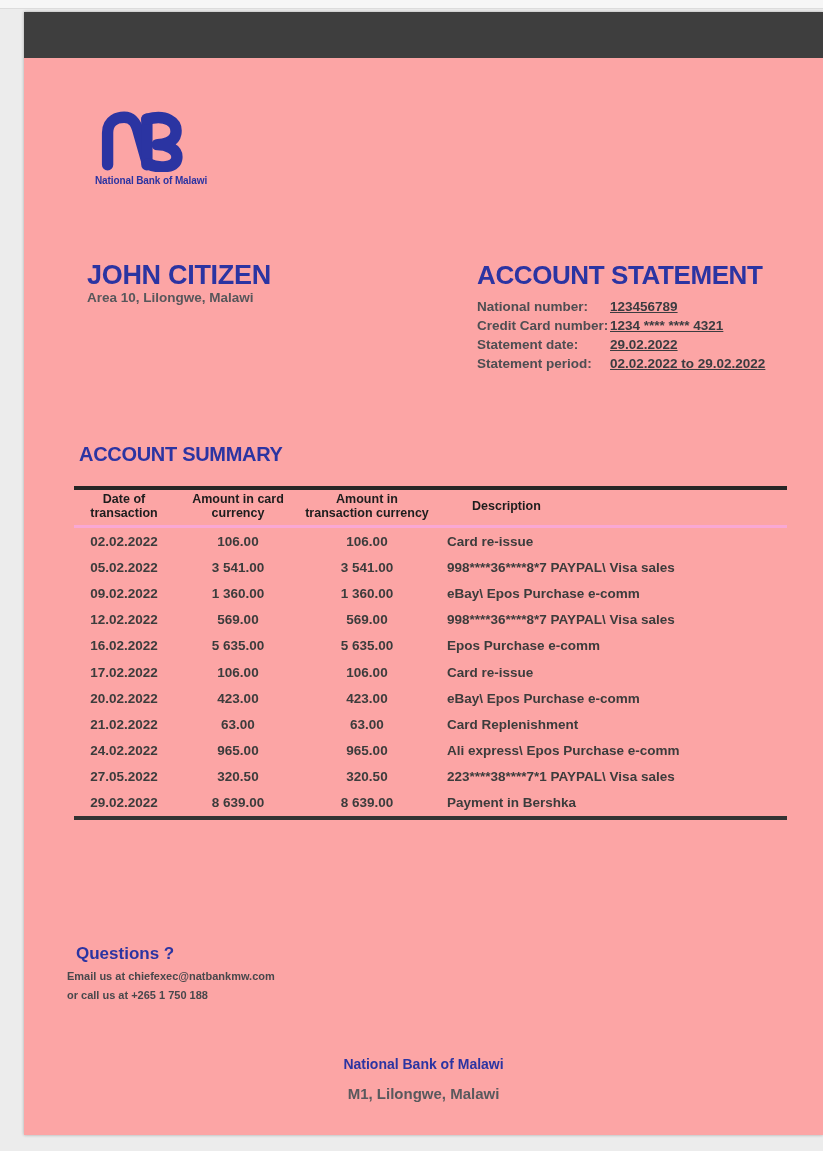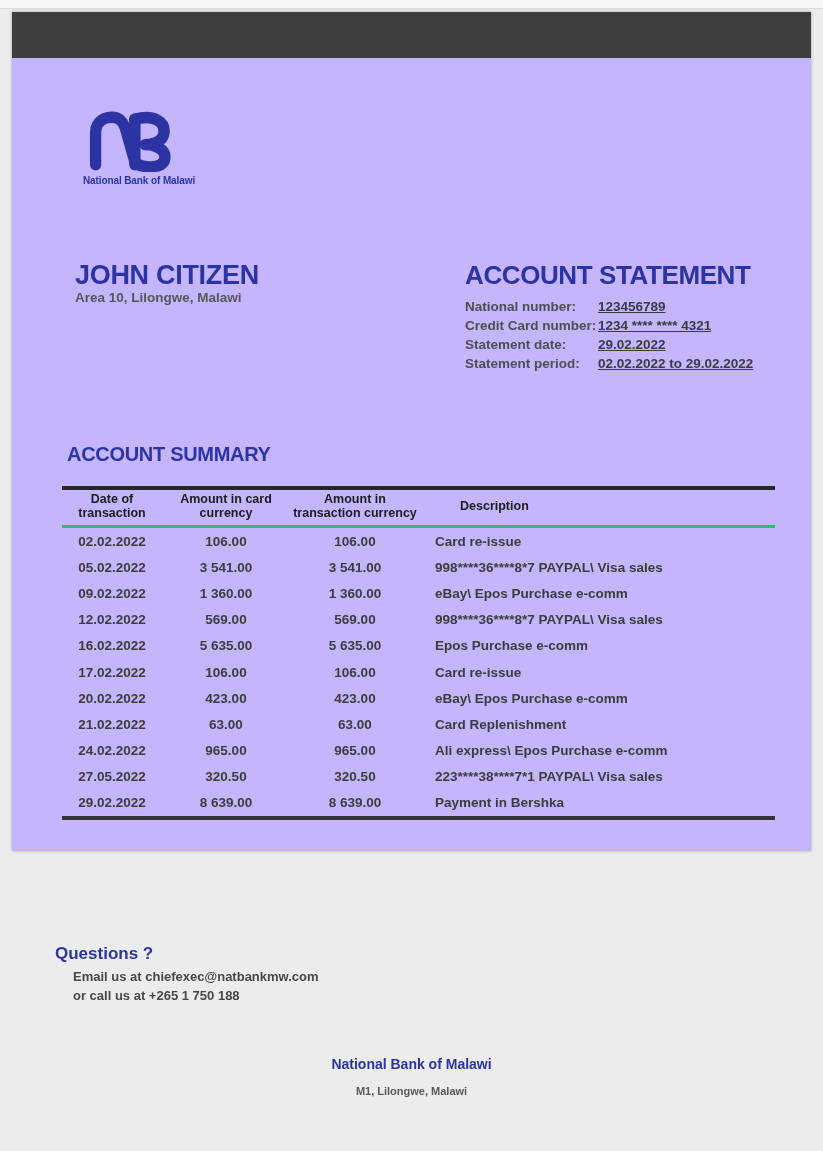--- a/index.html
+++ b/index.html
@@ -5,22 +5,22 @@
   html,body{margin:0;padding:0;}
   body{
     width:823px;height:1151px;position:relative;overflow:hidden;
     background:#ececec;
     font-family:"Liberation Sans",sans-serif;
     -webkit-font-smoothing:antialiased;
   }
   .chrome-top{position:absolute;top:0;left:0;width:823px;height:8px;
     background:#f6f6f6;border-bottom:1px solid #dcdcdc;}
   .page{
-    position:absolute;left:12px;top:12px;width:799px;height:839px;
-    background:#c4b5fd;box-shadow:0 0 3px rgba(0,0,0,.30);
+    position:absolute;left:24px;top:12px;width:799px;height:1123px;
+    background:#fca5a5;box-shadow:0 0 3px rgba(0,0,0,.30);
   }
   .topbar{position:absolute;top:0;left:0;width:100%;height:46px;background:#3e3e3e;}
 
   
   .logo-block{position:absolute;left:62px;top:98px;width:130px;text-align:center;}
   .logo-glyph{display:block;margin:0 auto;}
   .logo-tagline{
     display:block;margin-top:3px;font-size:10px;font-weight:bold;
     letter-spacing:-0.1px;color:#2b34a2;white-space:nowrap;
   }
@@ -39,41 +39,41 @@
 
   
   .summary-title{position:absolute;left:55px;top:431px;font-size:20px;font-weight:bold;
     color:#2b34a2;letter-spacing:-0.3px;}
 
   table.tbl{
     position:absolute;left:50px;top:474px;width:713px;
     border-collapse:collapse;table-layout:fixed;
     border-top:4px solid #262626;border-bottom:4.5px solid #333333;
   }
-  .tbl thead tr{border-bottom:3px solid #22c55e;}
+  .tbl thead tr{border-bottom:3px solid #f9a8d4;}
   .tbl th{
     font-size:12.5px;font-weight:bold;color:#1d1d1d;line-height:14px;
     padding:2px 0 5px;text-align:center;vertical-align:middle;height:30px;box-sizing:border-box;
   }
   .tbl th.desc{text-align:left;padding-left:40px;}
   .tbl td{
     font-size:13.5px;font-weight:600;color:#3c3c3c;height:26.2px;
     text-align:center;vertical-align:middle;padding:0;white-space:nowrap;
   }
   .tbl td.desc{text-align:left;padding-left:15px;}
 
   
   .questions{position:absolute;left:43px;top:932px;}
-  .questions-title{font-size:17px;font-weight:bold;color:#2b34a2;line-height:20px;margin-bottom:3px;}
-  .questions-line{font-size:13px;font-weight:600;color:#48484c;line-height:19px;margin-left:18px;}
+  .questions-title{font-size:17px;font-weight:bold;color:#2b34a2;line-height:20px;margin-bottom:3px;margin-left:9px;}
+  .questions-line{font-size:11px;font-weight:600;color:#48484c;line-height:19px;}
 
   
   .footer{position:absolute;left:0;top:1044px;width:100%;text-align:center;}
   .footer-bank{font-size:14px;font-weight:bold;color:#2b34a2;}
-  .footer-address{font-size:11px;font-weight:600;color:#59595d;margin-top:13px;}
+  .footer-address{font-size:15px;font-weight:600;color:#59595d;margin-top:13px;}
 </style>
 </head>
 <body>
 
 <div class="chrome-top"></div>
 
 <div class="page">
 
   <div class="topbar"></div>
 

